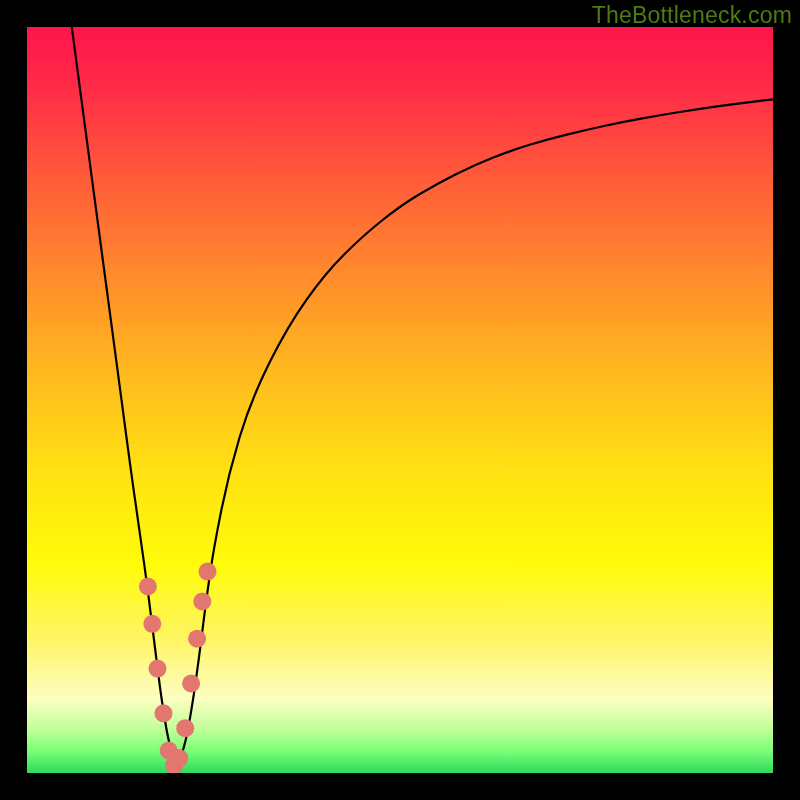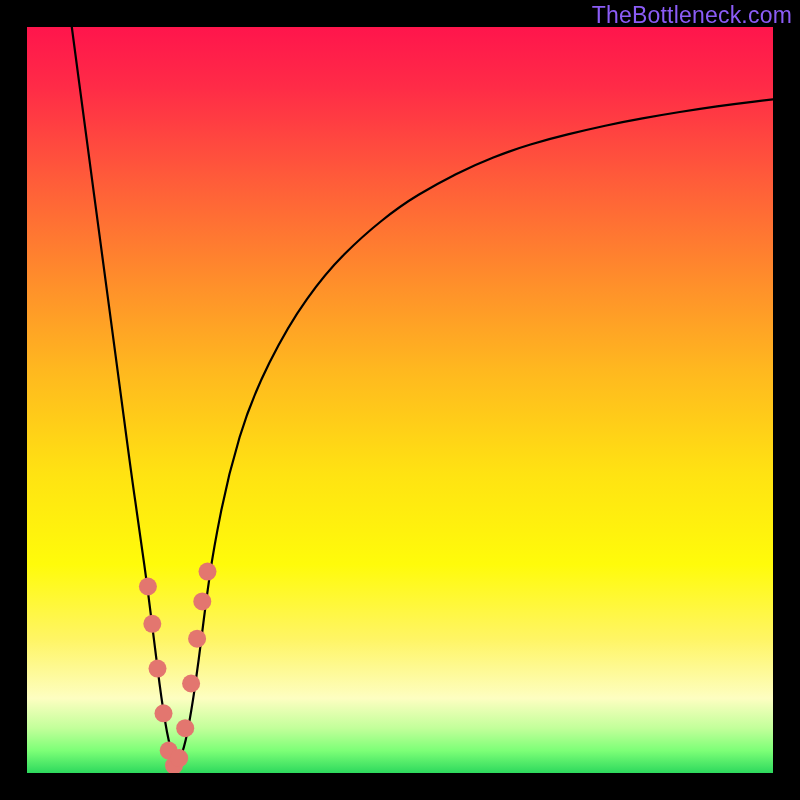--- a/index.html
+++ b/index.html
@@ -42,21 +42,21 @@
       #7dff77 97%,
       #2dd95d 100%
     );
   }
   .watermark {
     position: absolute;
     top: 2px;
     right: 8px;
     font-size: 23px;
     font-weight: 500;
-    color: #8b5cf6;
+    color: #4d7c0f;
     letter-spacing: 0.2px;
     user-select: none;
   }
   svg.curve {
     position: absolute;
     inset: 0;
   }
 </style>
 </head>
 <body>

